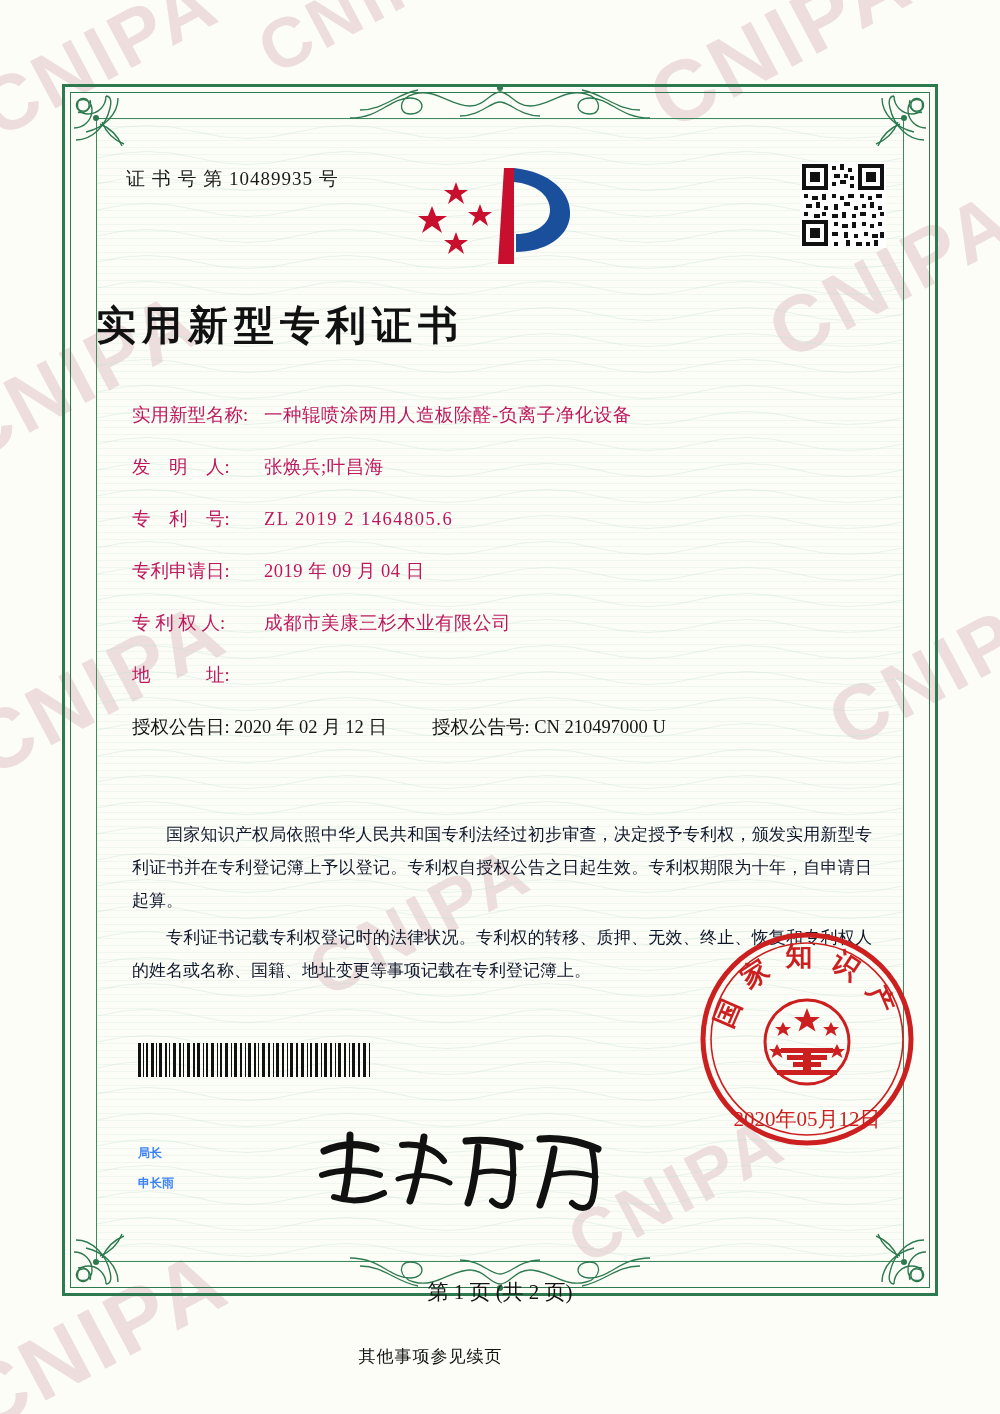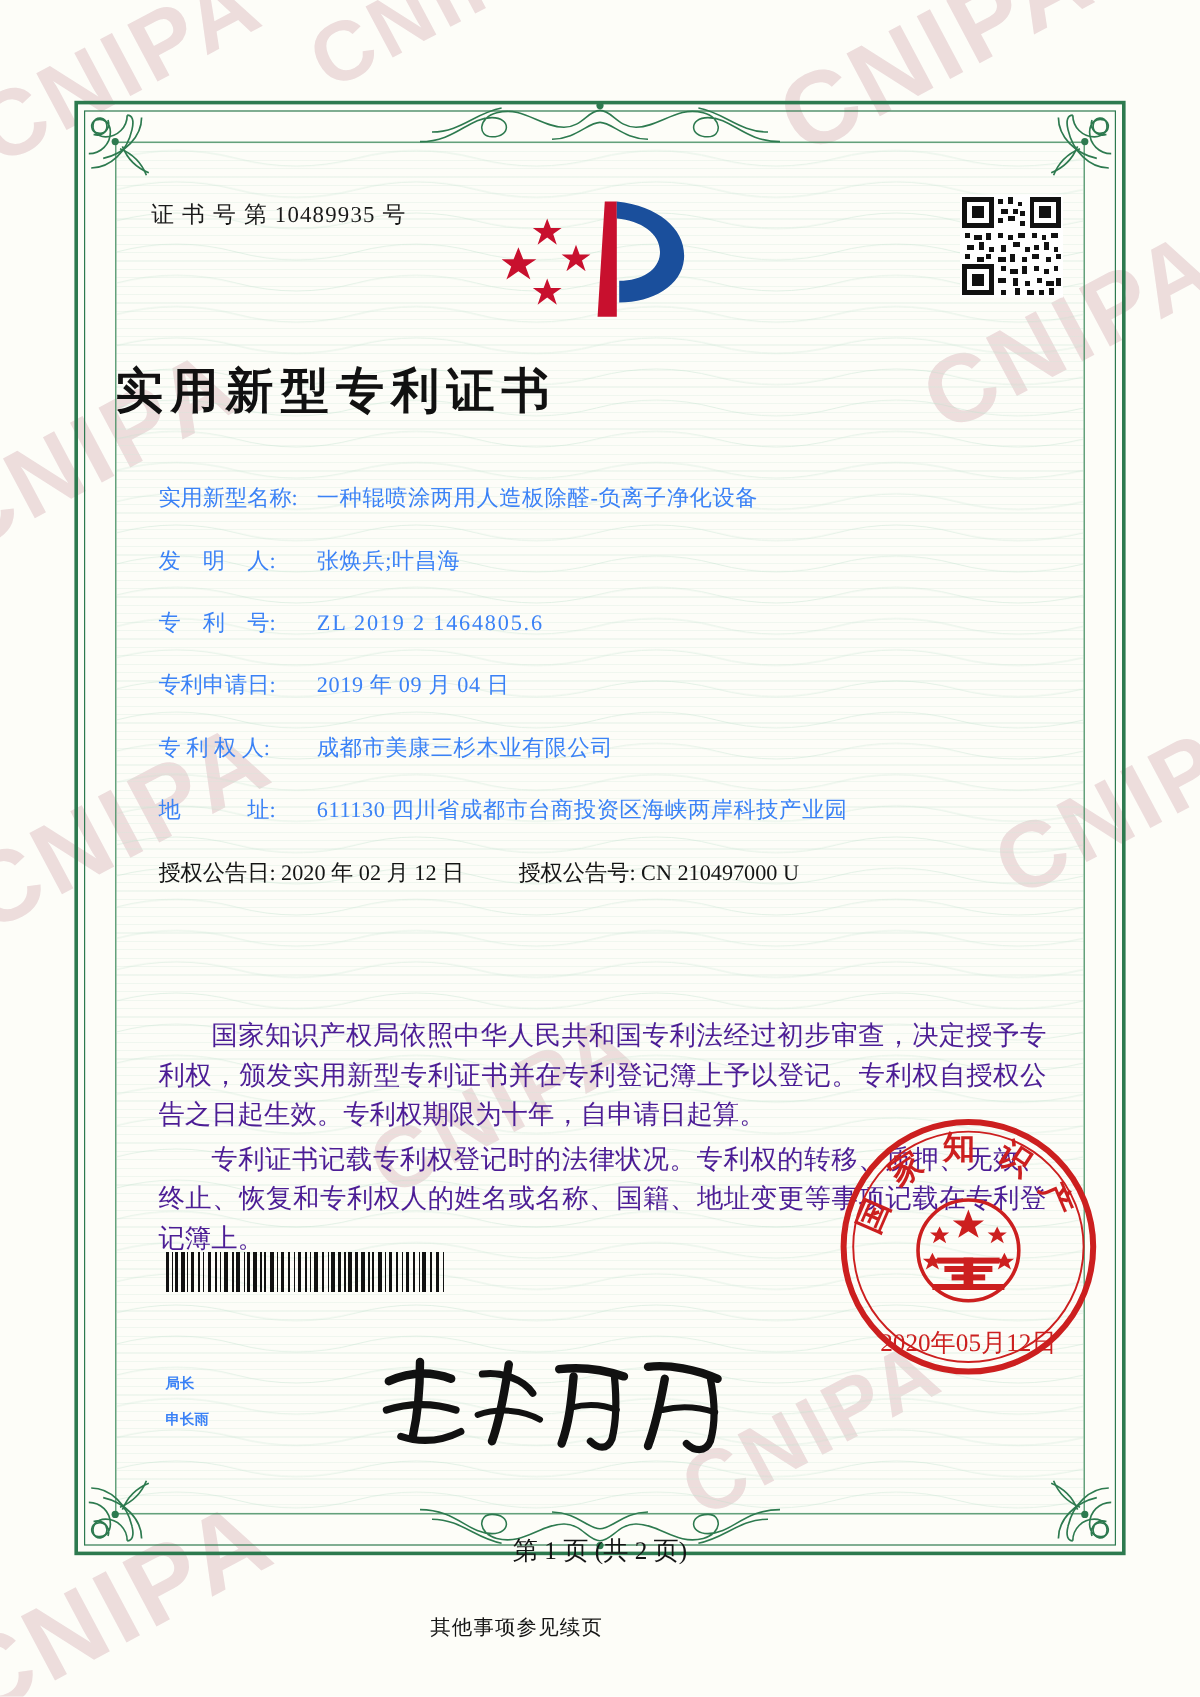--- a/index.html
+++ b/index.html
@@ -165,21 +165,21 @@
     position: absolute;
     left: 36px;
     top: 284px;
     width: 740px;
   }
   .field {
     display: flex;
     align-items: baseline;
     margin-bottom: 27px;
     font-size: 18.5px;
-    color: #3b82f6;
+    color: #be185d;
   }
   .field .lbl {
     width: 132px;
     flex: 0 0 132px;
     letter-spacing: 0px;
     white-space: nowrap;
   }
   .field .lbl.addr { letter-spacing: 0; }
   .field .val {
     letter-spacing: 0.5px;
@@ -195,25 +195,24 @@
     margin-bottom: 24px;
   }
   .field-row2 .seg1 { width: 300px; flex: 0 0 300px; }
   .field-row2 .seg2 { }
 
   .paragraphs {
     position: absolute;
     left: 36px;
     top: 700px;
     width: 740px;
-    font-size: 22px;
+    font-size: 17px;
     line-height: 33px;
-    color: #4c1d95;
+    color: #0f172a;
     text-align: justify;
-    margin-top: 28px;
   }
   .paragraphs p {
     margin: 0 0 4px 0;
     text-indent: 2em;
   }
 
   .barcode {
     position: absolute;
     left: 42px;
     top: 925px;
@@ -491,21 +490,20 @@
         <span class="val">2019 年 09 月 04 日</span>
       </div>
 
       <div class="field">
         <span class="lbl">专 利 权 人:</span>
         <span class="val">成都市美康三杉木业有限公司</span>
       </div>
 
       <div class="field">
         <span class="lbl addr">地　　　址:</span>
-        <span class="val">611130 四川省成都市台商投资区海峡两岸科技产业园</span>
       </div>
 
       <div class="field-row2">
         <span class="seg1">
           <span>授权公告日:</span>
           <span>2020 年 02 月 12 日</span>
         </span>
         <span class="seg2">
           <span>授权公告号:</span>
           <span>CN 210497000 U</span>

